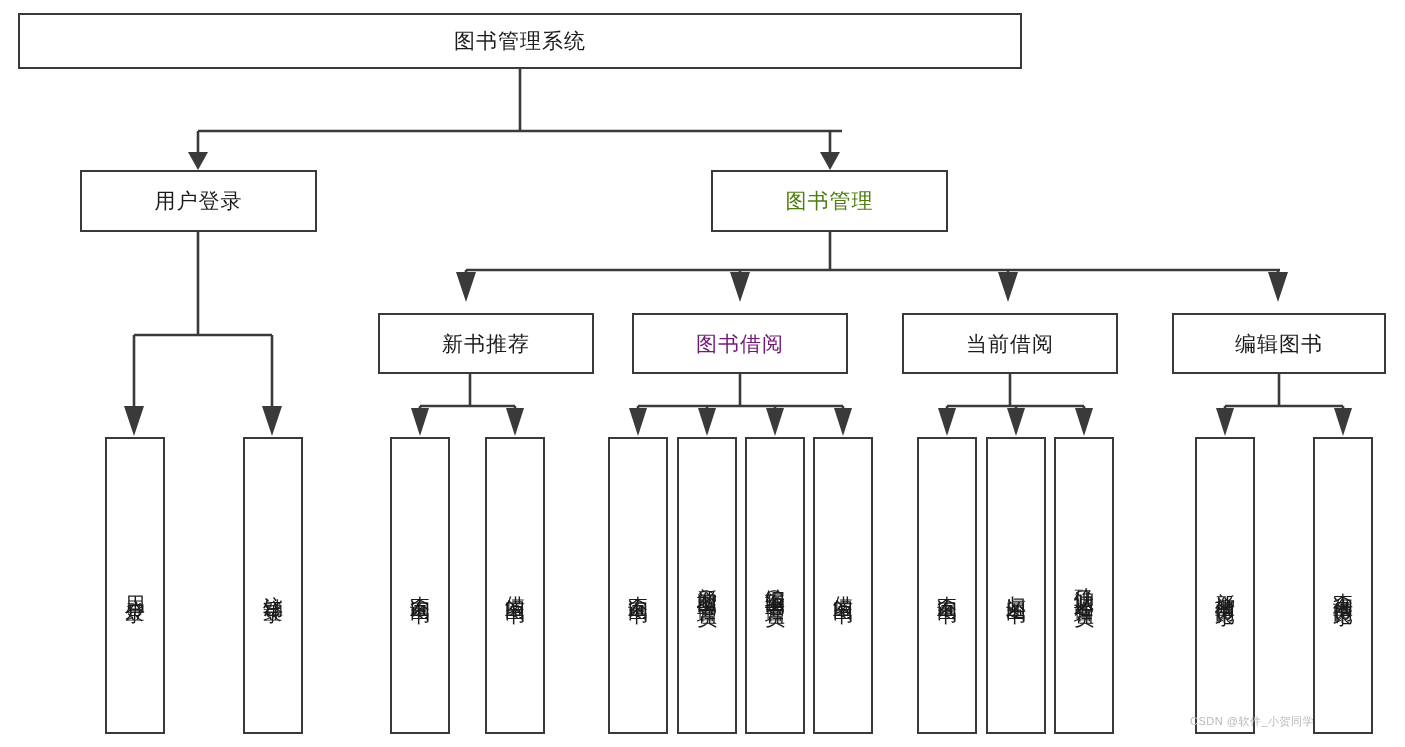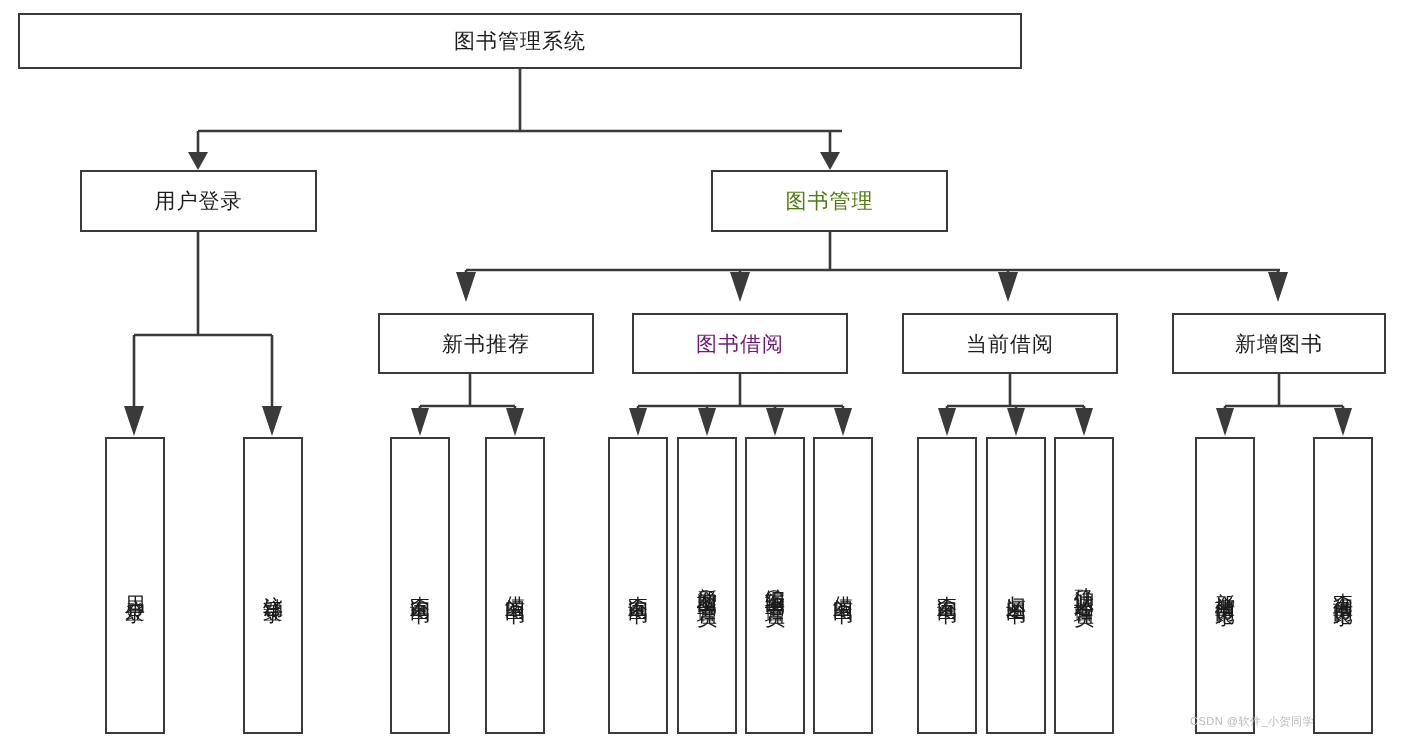--- a/index.html
+++ b/index.html
@@ -168,21 +168,21 @@
   <div class="node h" style="left: 378px; top: 313px; width: 216px; height: 61px; border-color: rgb(58, 58, 58); color: rgb(27, 27, 27); background: rgb(255, 255, 255);">
     <span>新书推荐</span>
   </div>
   <div class="node h" style="left: 632px; top: 313px; width: 216px; height: 61px; border-color: rgb(58, 58, 58); color: #701a75; background: rgb(255, 255, 255);">
     <span>图书借阅</span>
   </div>
   <div class="node h" style="left: 902px; top: 313px; width: 216px; height: 61px; border-color: rgb(58, 58, 58); color: rgb(27, 27, 27); background: rgb(255, 255, 255);">
     <span>当前借阅</span>
   </div>
   <div class="node h" style="left: 1172px; top: 313px; width: 214px; height: 61px; border-color: rgb(58, 58, 58); color: rgb(27, 27, 27); background: rgb(255, 255, 255);">
-    <span>新增图书</span>
+    <span>编辑图书</span>
   </div>
 
   <div class="node v" style="left: 105px; top: 437px; width: 60px; height: 297px; border-color: rgb(58, 58, 58); color: rgb(27, 27, 27); background: rgb(255, 255, 255);">
     <span class="vtext">用户登录</span>
   </div>
   <div class="node v" style="left: 243px; top: 437px; width: 60px; height: 297px; border-color: rgb(58, 58, 58); color: rgb(27, 27, 27); background: rgb(255, 255, 255);">
     <span class="vtext">注销登录</span>
   </div>
   <div class="node v" style="left: 390px; top: 437px; width: 60px; height: 297px; border-color: rgb(58, 58, 58); color: rgb(27, 27, 27); background: rgb(255, 255, 255);">
     <span class="vtext">查询图书</span>

